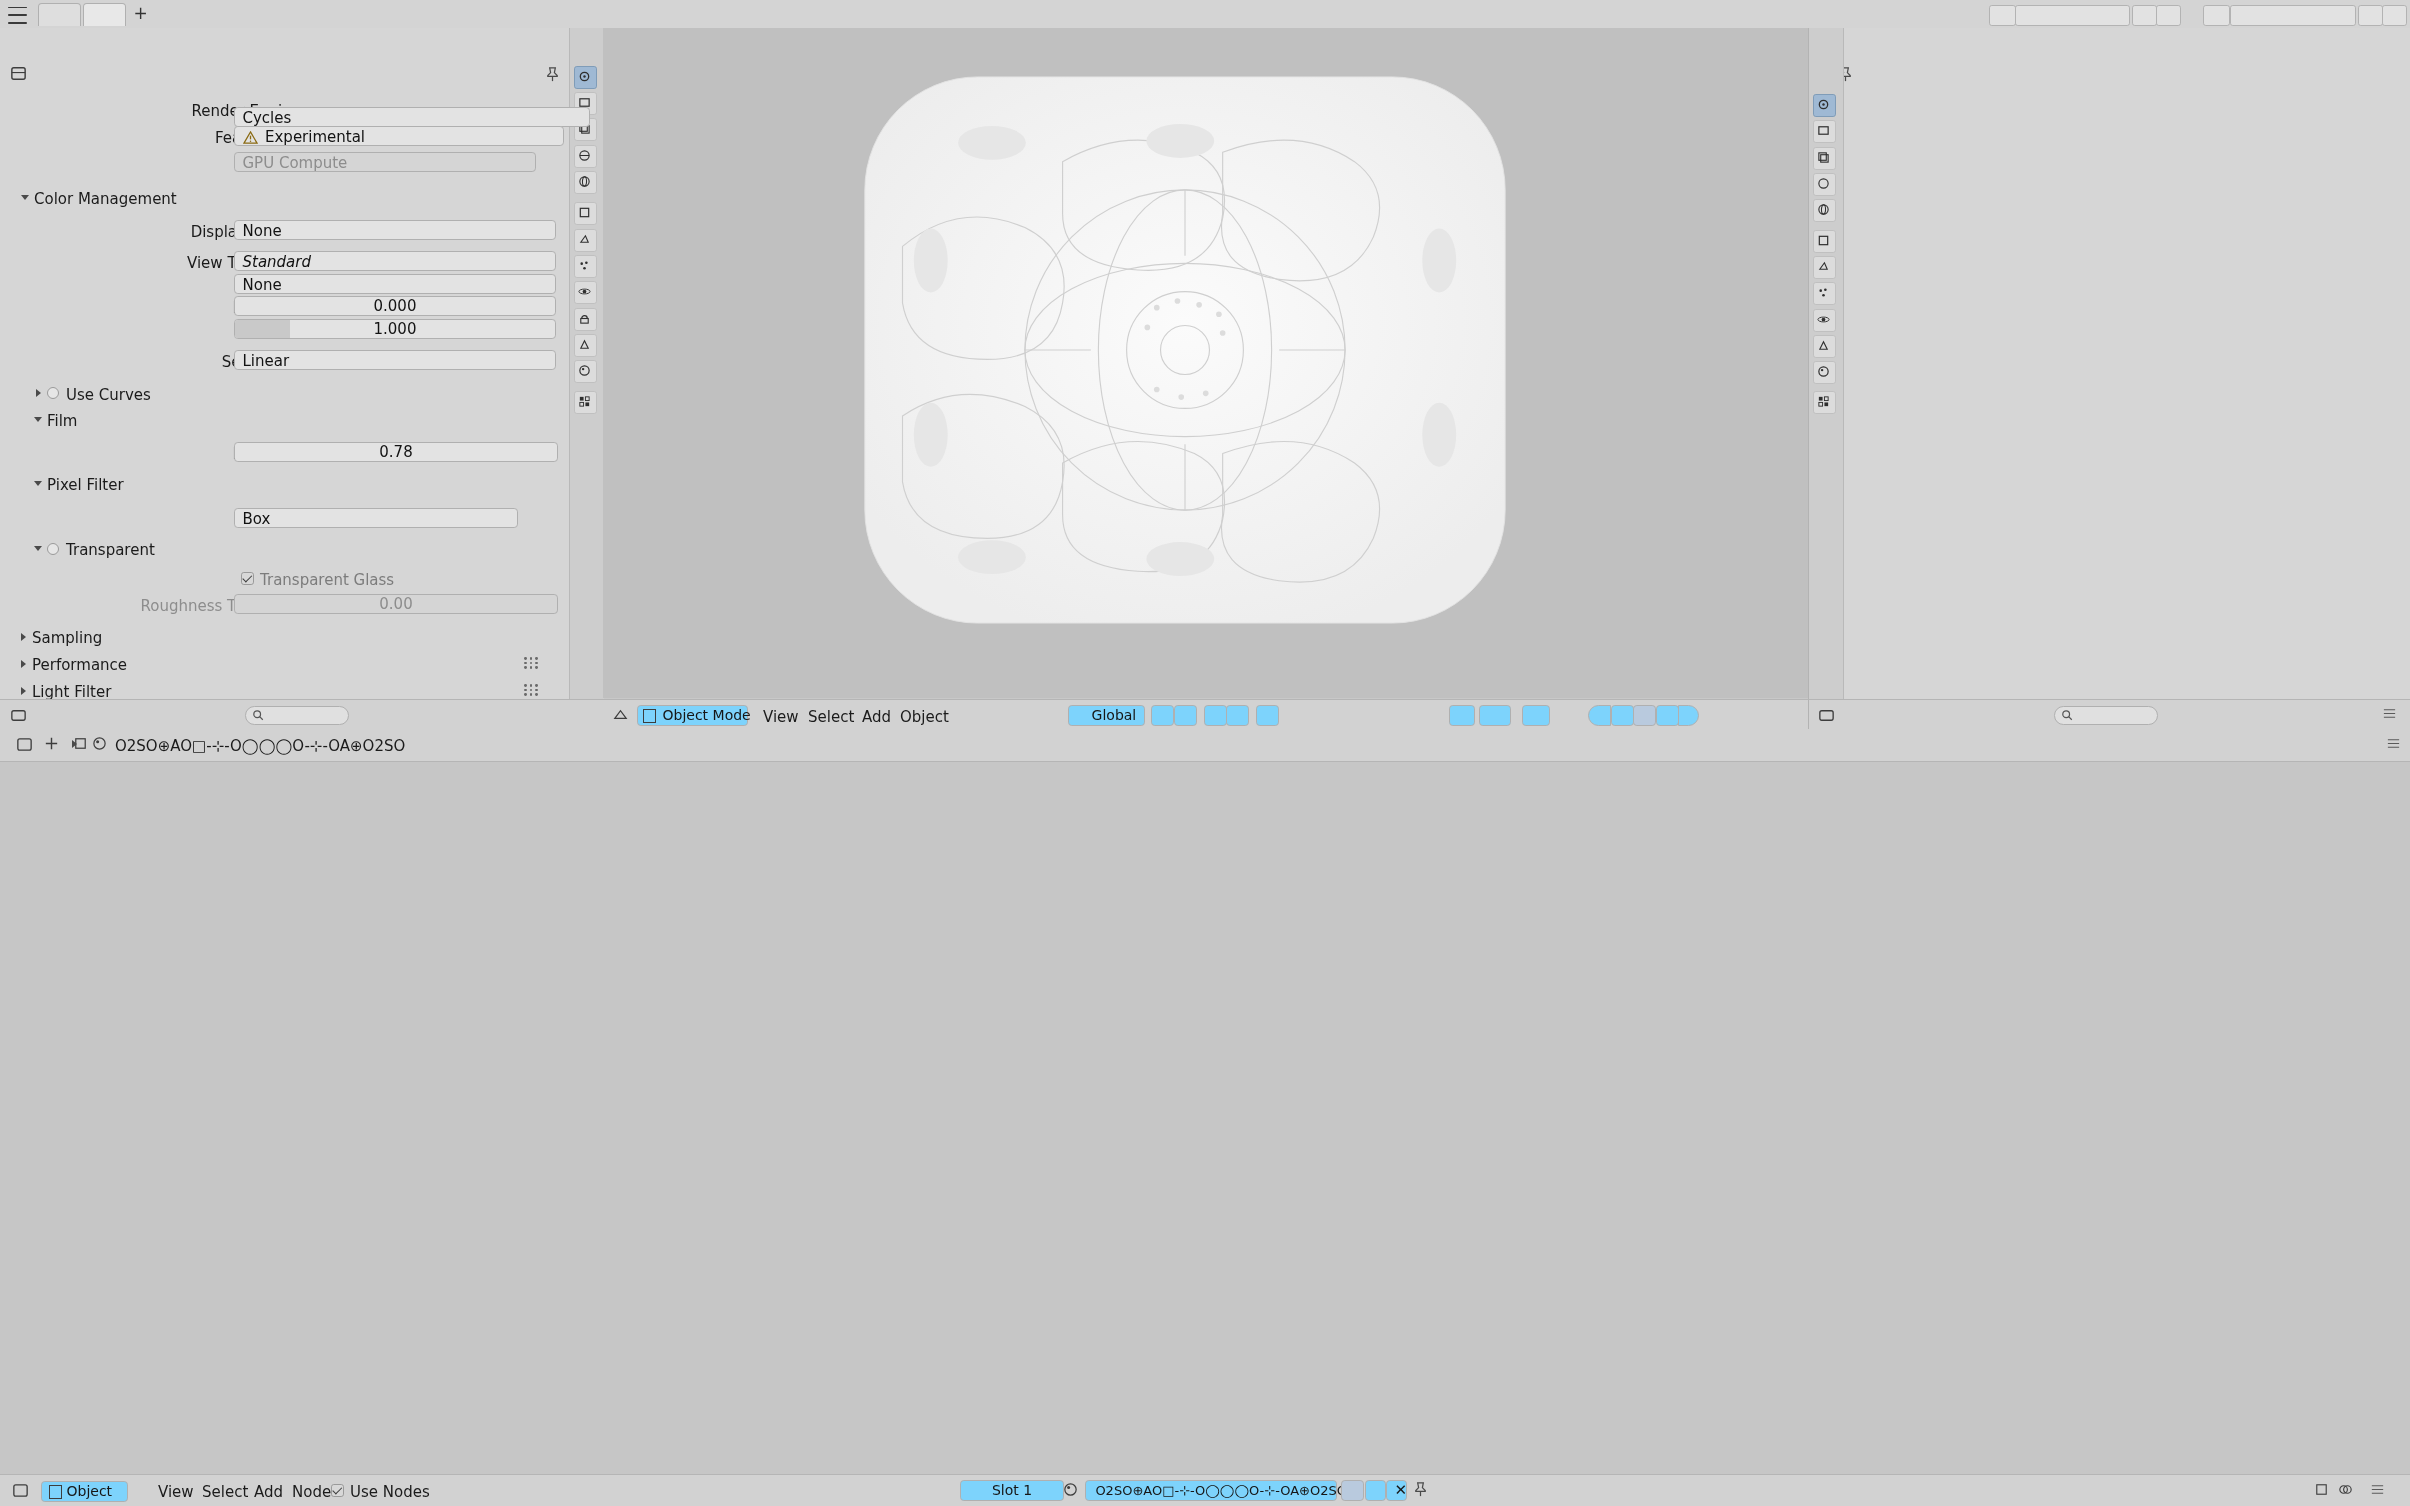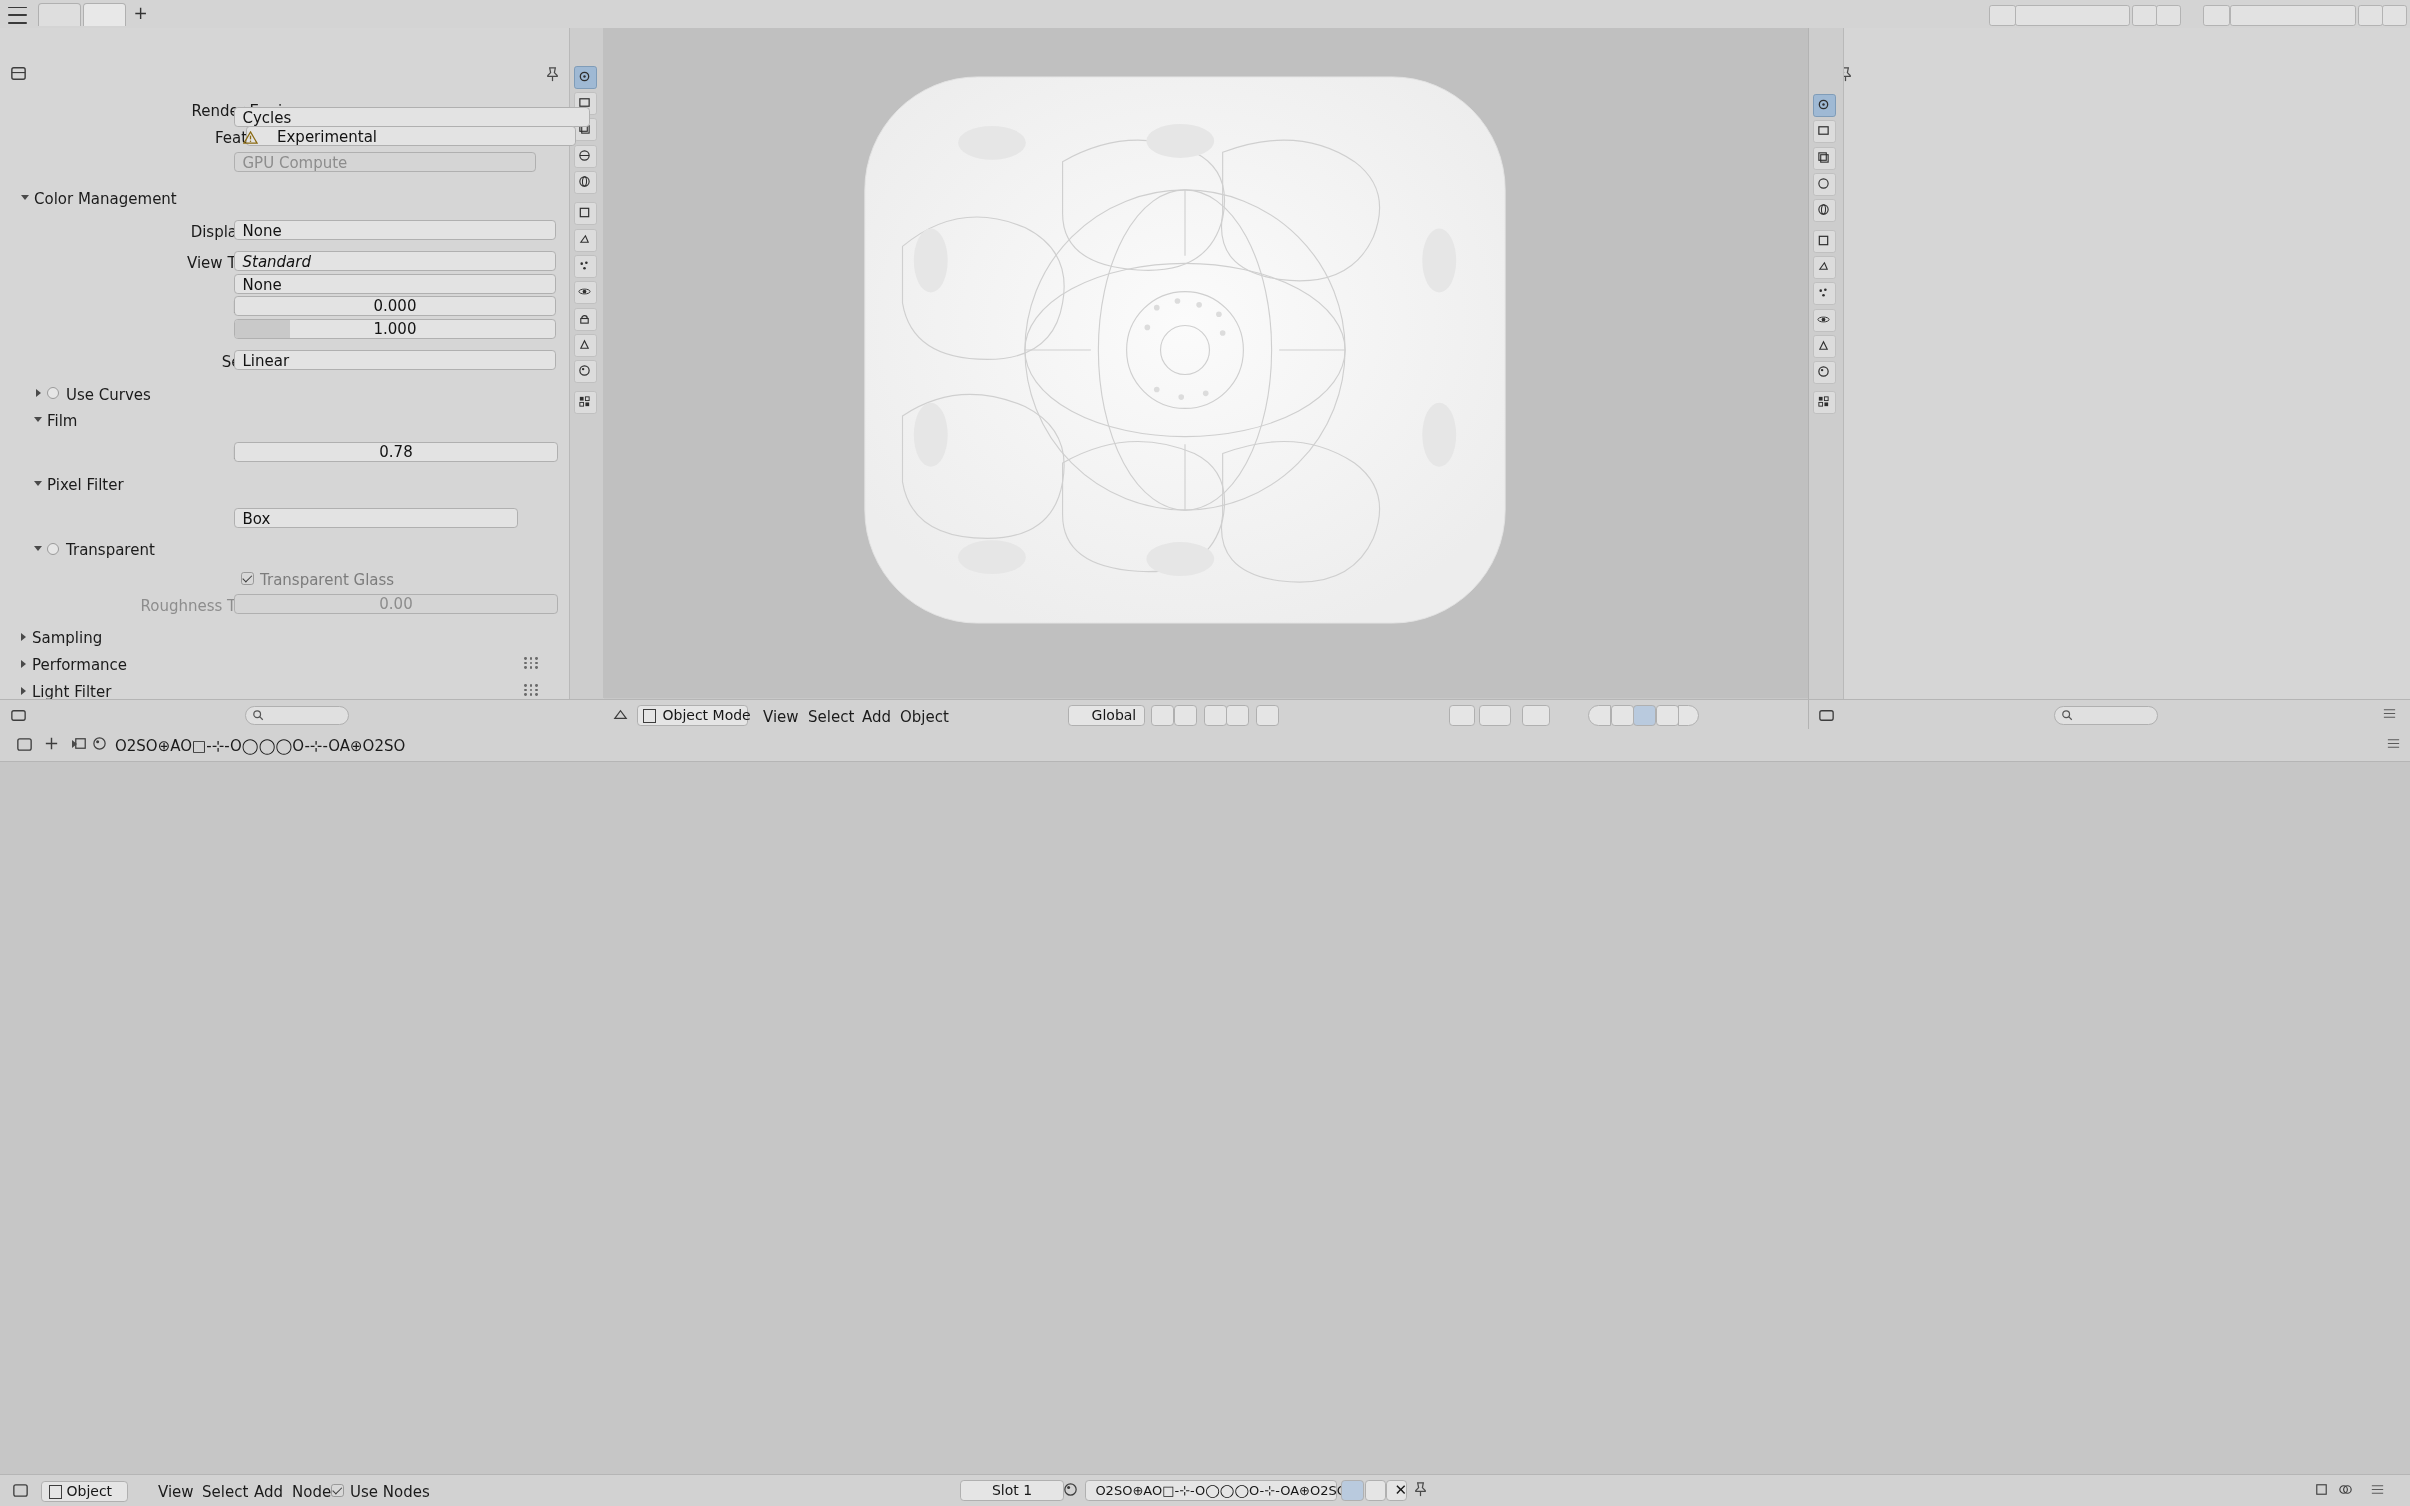--- a/index.html
+++ b/index.html
@@ -45,21 +45,21 @@
 
   
   .viewport{position:absolute;left:603px;top:28px;width:1205px;height:670px;background:#c0c0c0;overflow:hidden;}
   .vp-obj{position:absolute;left:243px;top:30px;width:678px;height:584px;}
 
   
   .nodes{position:absolute;left:0;top:729px;width:2411px;height:778px;background:#c6c6c6;}
   .nodes-hdr{position:absolute;left:0;top:0;width:2411px;height:32px;background:#d2d2d2;border-bottom:0.9px solid #b5b5b5;}
   .nodes-ftr{position:absolute;left:0;bottom:0;width:2411px;height:32px;background:#d2d2d2;border-top:0.9px solid #b5b5b5;}
   .wires{position:absolute;left:0;top:32px;width:2411px;height:714px;pointer-events:none;}
-  .btn{position:absolute;height:21px;background:#e5e5e5;border:0.9px solid #b0b0b0;border-radius:3.8px;box-sizing:border-box;font-size:15px;line-height:19px;padding:0 7.5px;color:#161616;white-space:nowrap;}
+  .btn{position:absolute;height:21px;background:#7dd3fc;border:0.9px solid #b0b0b0;border-radius:3.8px;box-sizing:border-box;font-size:15px;line-height:19px;padding:0 7.5px;color:#161616;white-space:nowrap;}
   .ftxt{position:absolute;font-size:15px;color:#1b1b1b;white-space:nowrap;}
   .breadcrumb{position:absolute;font-size:15px;color:#1b1b1b;}
 </style>
 </head>
 <body>
 
 <div class="app">
 
   <div class="topbar">
     <div class="hamburger">
@@ -173,21 +173,21 @@
             <rect x="2" y="8" width="4" height="4" fill="none" stroke="#2f2f2f"></rect>
             <rect x="8" y="8" width="4" height="4" fill="#2f2f2f"></rect>
           </svg>
       </div>
     </div>
 
     <div class="lbl" style="left:113px;top:74px;width:188px;">Render Engine</div>
     <div class="fld" style="left:234px;top:79px;width:356px;">Cycles</div>
 
     <div class="lbl" style="left:113px;top:101px;width:188px;">Feature Set</div>
-    <div class="fld" style="left:246px;top:98px;width:330px;padding-left:30px;">
+    <div class="fld" style="left:234px;top:98px;width:330px;padding-left:30px;">
       <span>Experimental</span>
     </div>
     <div class="warn" style="left:243px;top:101px;">
       <svg width="15" height="13" viewBox="0 0 16 14">
           <path d="M8 1l7 12H1z" fill="none" stroke="#8a6a12" stroke-width="1.3"></path>
           <path d="M8 5v4" stroke="#8a6a12" stroke-width="1.4"></path>
           <circle cx="8" cy="11" r="0.8" fill="#8a6a12"></circle>
         </svg>
     </div>
 

